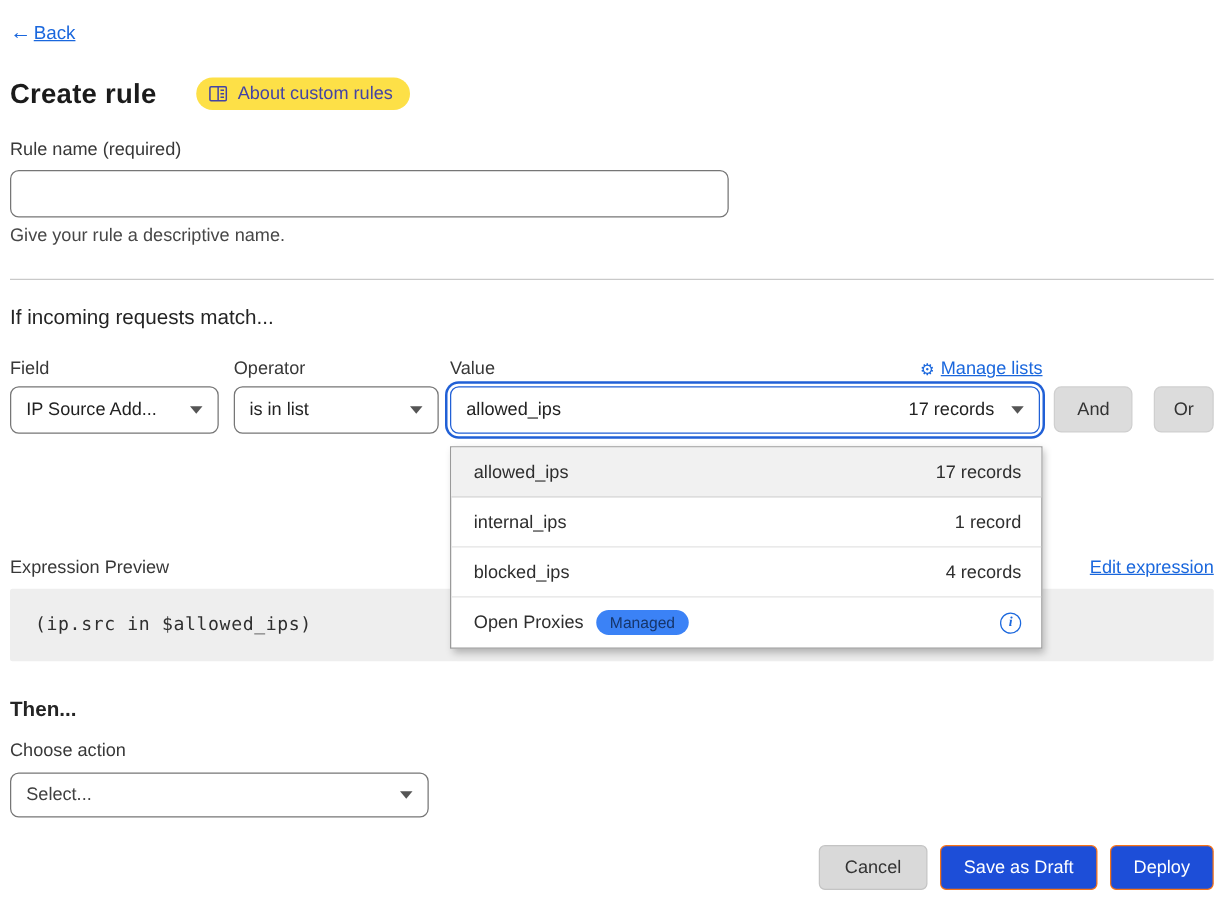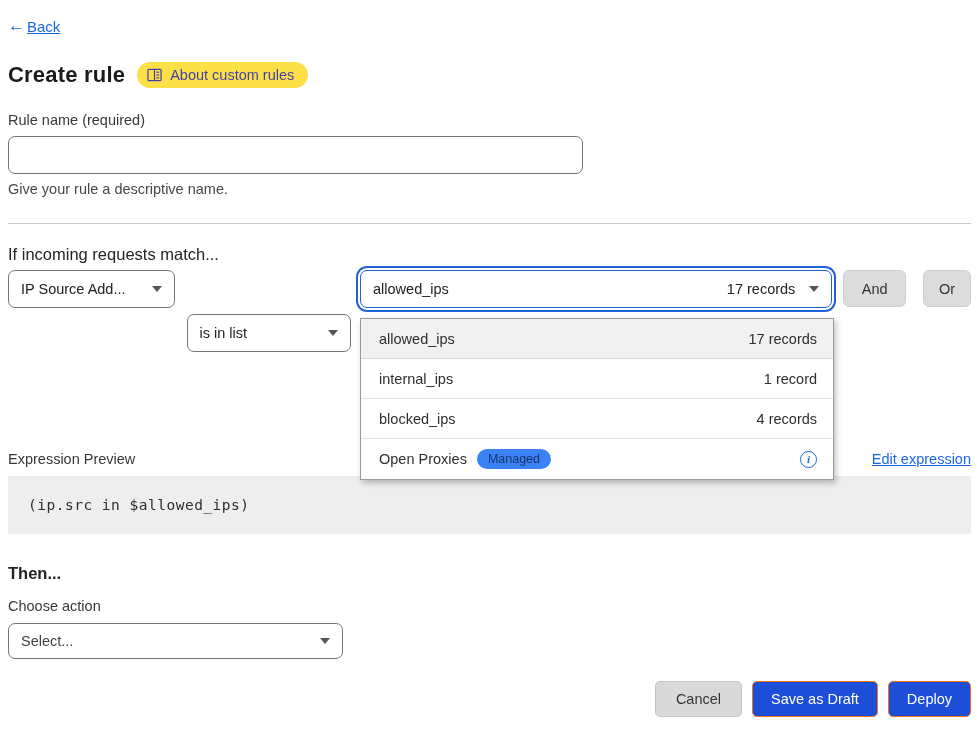--- a/index.html
+++ b/index.html
@@ -6,21 +6,21 @@
   html,body { background:#ffffff; font-family:"Liberation Sans", sans-serif; color:#222; }
   .page { position:relative; width:979px; height:739px; background:#fff; padding:16px 8px 0 8px; overflow:hidden; }
 
   
   .back-row { margin-bottom:26px; }
   a.link { color:#1a67dd; text-decoration:underline; cursor:pointer; }
   .back-link { font-size:15px; display:inline-flex; align-items:center; gap:2px; }
   .back-arrow { color:#1a67dd; text-decoration:none; display:inline-block; font-size:17px; }
 
   
-  .title-row { display:flex; align-items:center; gap:12px; margin-bottom:24px; }
+  .title-row { display:flex; align-items:center; gap:32px; margin-bottom:24px; }
   .page-title { font-size:22px; font-weight:700; color:#1b1b1b; letter-spacing:.2px; }
   .about-pill { display:inline-flex; align-items:center; gap:8px; background:#fde047; color:#4343a5;
     border-radius:14px; padding:5px 14px 5px 10px; font-size:14.5px; cursor:pointer; }
   .book-icon { display:inline-flex; }
 
   
   .field-label { font-size:14.5px; color:#383838; margin-bottom:8px; }
   .rule-name-input { width:575px; height:38px; border:1px solid #767676; border-radius:7px;
     font-size:14.5px; padding:0 12px; outline:none; font-family:"Liberation Sans", sans-serif; }
   .helper-text { font-size:14.5px; color:#474747; margin-top:7px; }
@@ -34,21 +34,21 @@
   .lbl-operator { width:173px; }
   .lbl-value { width:474px; display:flex; justify-content:space-between; align-items:center; }
   .manage-link { font-size:14.5px; display:inline-flex; align-items:center; gap:5px; }
   .gear-icon { color:#1a67dd; font-size:13px; text-decoration:none; display:inline-block; }
 
   .controls-row { display:flex; margin-top:6px; align-items:flex-start; }
   .select-box { height:38px; border:1px solid #767676; border-radius:7px; background:#fff;
     display:flex; align-items:center; justify-content:space-between; padding:0 12px; font-size:14.5px;
     color:#222; cursor:pointer; }
   .sel-field { width:167px; margin-right:12px; }
-  .sel-operator { width:165px; margin-right:9px;margin-top:44px; }
+  .sel-operator { width:165px; margin-right:9px; }
   .value-wrap { position:relative; width:474px; }
   .sel-value { width:100%; border:1.5px solid #2160d6; border-radius:7px;
     box-shadow:0 0 0 2px #ffffff, 0 0 0 4px #2160d6; }
   .sel-value .records { color:#222; margin-left:auto; margin-right:14px; }
   .caret { width:0; height:0; border-left:5px solid transparent; border-right:5px solid transparent;
     border-top:6px solid #555; flex:none; }
   .placeholder { color:#404040;text-align:right; }
 
   .andor-btn { height:37px; background:#dcdcdc; border:1px solid #cfcfcf; border-radius:6px;
     color:#333; font-size:14.5px; cursor:pointer; font-family:"Liberation Sans", sans-serif; }
@@ -123,20 +123,31 @@
   
   <div class="field-label">Rule name (required)</div>
   <input class="rule-name-input" type="text" value="" style="">
   <div class="helper-text">Give your rule a descriptive name.</div>
 
   <hr class="divider">
 
   
   <div class="section-heading">If incoming requests match...</div>
 
+  <div class="labels-row">
+    <div class="lbl-field">Field</div>
+    <div class="lbl-operator">Operator</div>
+    <div class="lbl-value">
+      <span>Value</span>
+      <span class="manage-link">
+        <span class="gear-icon">⚙</span>
+        <a class="link">Manage lists</a>
+      </span>
+    </div>
+  </div>
 
   <div class="controls-row">
     <div class="select-box sel-field">
       <span>IP Source Add...</span>
       <span class="caret"></span>
     </div>
     <div class="select-box sel-operator">
       <span>is in list</span>
       <span class="caret"></span>
     </div>

